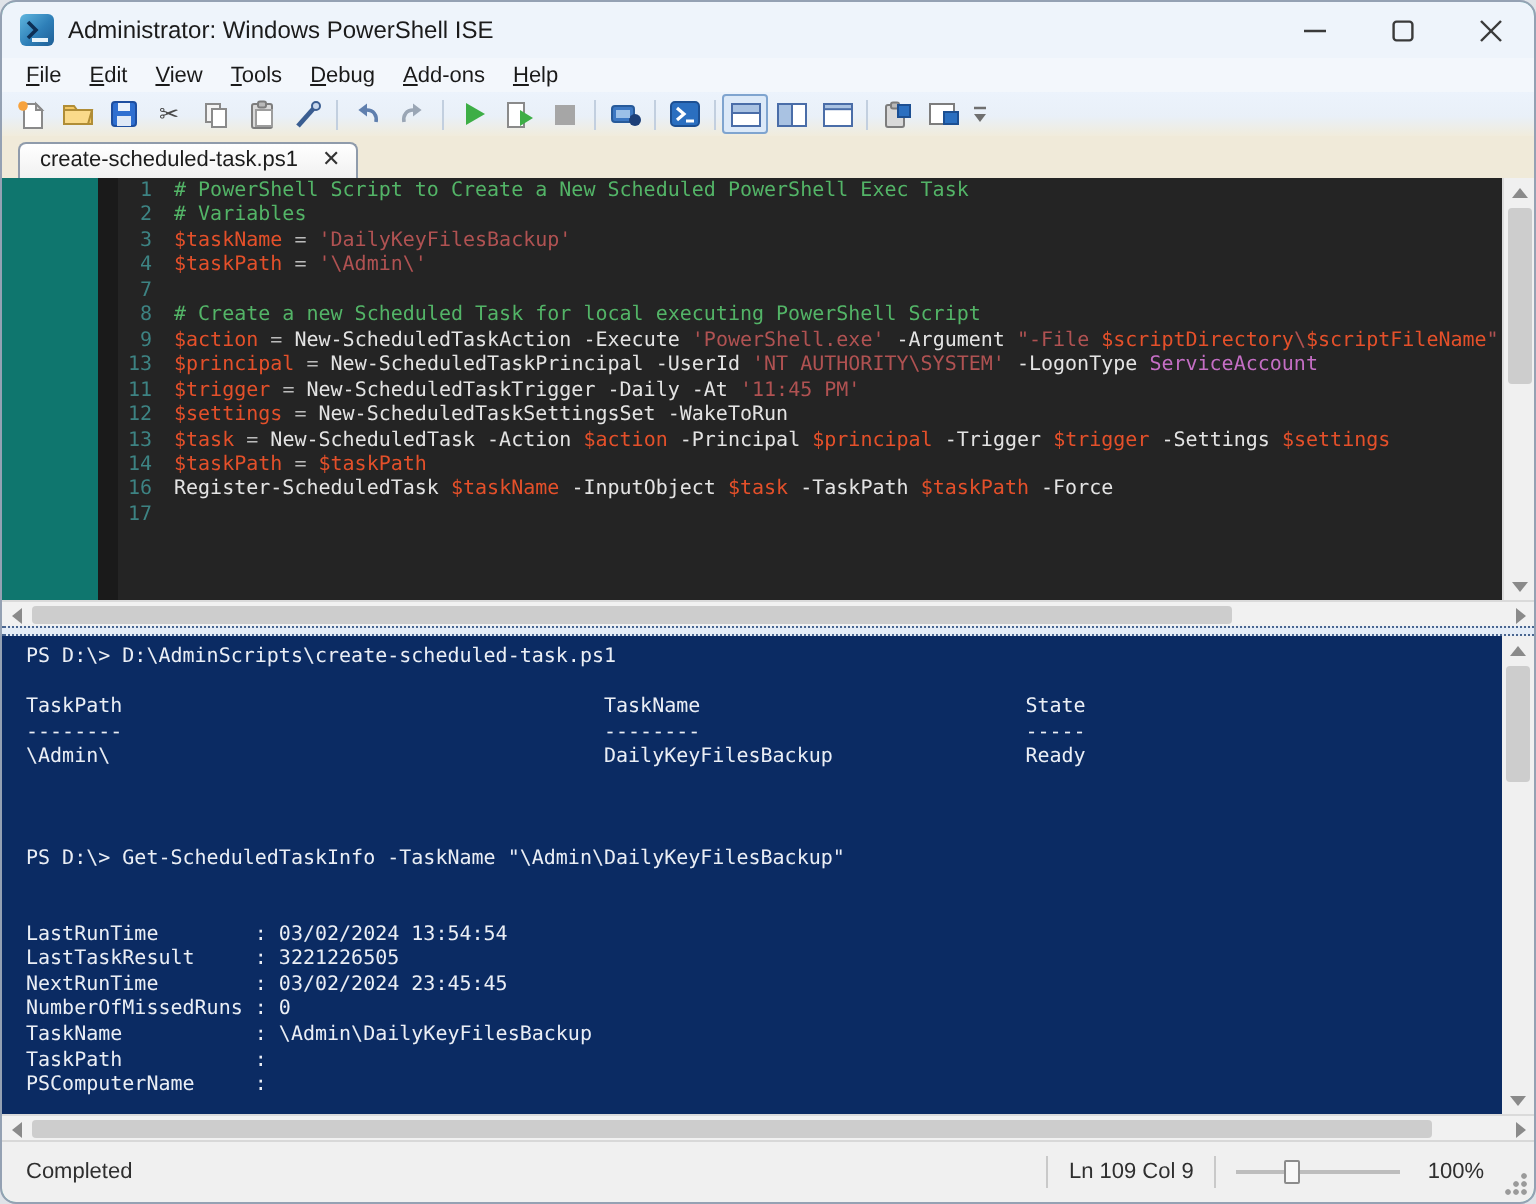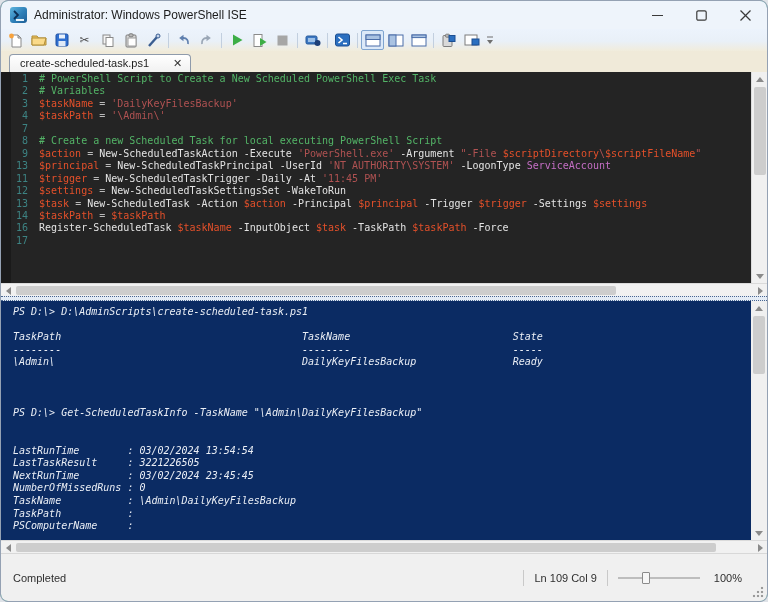--- a/index.html
+++ b/index.html
@@ -31,25 +31,25 @@
   .tbtn { width:23px; height:20px; display:flex; align-items:center; justify-content:center; flex:none; }
   .tbtn.toggled { border:1px solid #7fa4cf; background:#dcE9f8; border-radius:2px; }
   .tsep { width:1px; height:15px; background:#c2cfdf; margin:0 3px; flex:none; }
   .scissors { font-size:12px; color:#4a4a4a; line-height:1; }
   .overflow-btn { width:14px; height:20px; display:flex; align-items:center; justify-content:center; }
 
   
   .tabbar { height:21px; background:#f0ead9; display:flex; align-items:flex-end; padding-left:8px; flex:none; }
   .tab { background:linear-gradient(#ffffff,#f1f1f1); border:1px solid #8f9bab; border-bottom:none;
          border-radius:4px 4px 0 0; padding:2px 8px 3px 10px; font-size:11px; color:#1c1c1c;
-         display:flex; align-items:center; gap:24px; }
+         display:flex; align-items:center; gap:12px; }
   .tab-close { color:#333; font-size:11px; line-height:1; }
 
   
-  .editor-wrap { height:211px; background:#242424; display:flex; flex:none; position:relative; }
+  .editor-wrap { height:211px; background:#242424; display:flex; flex:none; position:relative;margin-left:48px; }
   .gutter-strip { width:10px; background:#1a1a1a; flex:none; }
   .code-area { flex:1; overflow:hidden; font-family:"DejaVu Sans Mono",monospace;
                font-size:10px; line-height:12.45px; padding-top:1px; }
   .code-line { white-space:pre; }
   .ln { display:inline-block; width:28px; text-align:right; padding-right:11px; color:#3d8383; }
   .tok-cm { color:#53b467; }
   .tok-v  { color:#e4502a; }
   .tok-o  { color:#bbbbbb; }
   .tok-s  { color:#b05252; }
   .tok-d  { color:#e3e3e3; }
@@ -70,21 +70,21 @@
   .arr.left  { border-top:4px solid transparent; border-bottom:4px solid transparent; border-right:5px solid #8a8a8a; }
   .arr.right { border-top:4px solid transparent; border-bottom:4px solid transparent; border-left:5px solid #8a8a8a; }
 
   
   .splitter { height:5px; flex:none; background:#e4ecf6;
               border-top:1px dotted #49658f; border-bottom:1px dotted #49658f; }
 
   
   .console { height:239px; background:#0b2b63; display:flex; flex:none; }
   .console pre { margin:0; flex:1; overflow:hidden; padding:5px 0 0 12px; color:#eaeef5;
-                 font-family:"DejaVu Sans Mono",monospace; font-size:10px; line-height:12.6px;font-style:italic; }
+                 font-family:"DejaVu Sans Mono",monospace; font-size:10px; line-height:12.6px; }
   .console .vscroll { border-left:none; }
 
   
   .statusbar { flex:1; background:#f0f0f0; border-top:1px solid #d8d8d8; display:flex;
                align-items:center; font-size:11px; color:#2f2f2f; padding:0 0 0 12px; position:relative; }
   .sb-right { margin-left:auto; display:flex; align-items:center; height:100%; }
   .sb-sep { width:1px; height:16px; background:#c9c9c9; margin:0 10px; }
   .zoom-slider { width:82px; height:14px; position:relative; margin-right:14px; }
   .zoom-slider .track { position:absolute; top:6px; left:0; right:0; height:2px; background:#bdbdbd; }
   .zoom-slider .sthumb { position:absolute; top:1px; left:24px; width:8px; height:12px;
@@ -125,20 +125,29 @@
       </div>
       <div class="win-btn">
         <svg width="11" height="11">
             <line x1="0.5" y1="0.5" x2="10.5" y2="10.5" stroke="#3a3a3a" stroke-width="1.2"></line>
             <line x1="10.5" y1="0.5" x2="0.5" y2="10.5" stroke="#3a3a3a" stroke-width="1.2"></line>
           </svg>
       </div>
     </div>
   </div>
 
+  <div class="menubar">
+      <span class="menu-item"><u>F</u>ile</span>
+      <span class="menu-item"><u>E</u>dit</span>
+      <span class="menu-item"><u>V</u>iew</span>
+      <span class="menu-item"><u>T</u>ools</span>
+      <span class="menu-item"><u>D</u>ebug</span>
+      <span class="menu-item"><u>A</u>dd-ons</span>
+      <span class="menu-item"><u>H</u>elp</span>
+    </div>
 
   <div class="toolbar">
     <div class="tbtn">
       <svg width="15" height="15">
           <path d="M4 2h6l3 3v9H4z" fill="#ffffff" stroke="#8a8a8a"></path>
           <path d="M10 2l3 3h-3z" fill="#dcdcdc" stroke="#8a8a8a"></path>
           <circle cx="3.5" cy="3" r="2.4" fill="#f7a23d"></circle>
         </svg>
     </div>
     <div class="tbtn">

